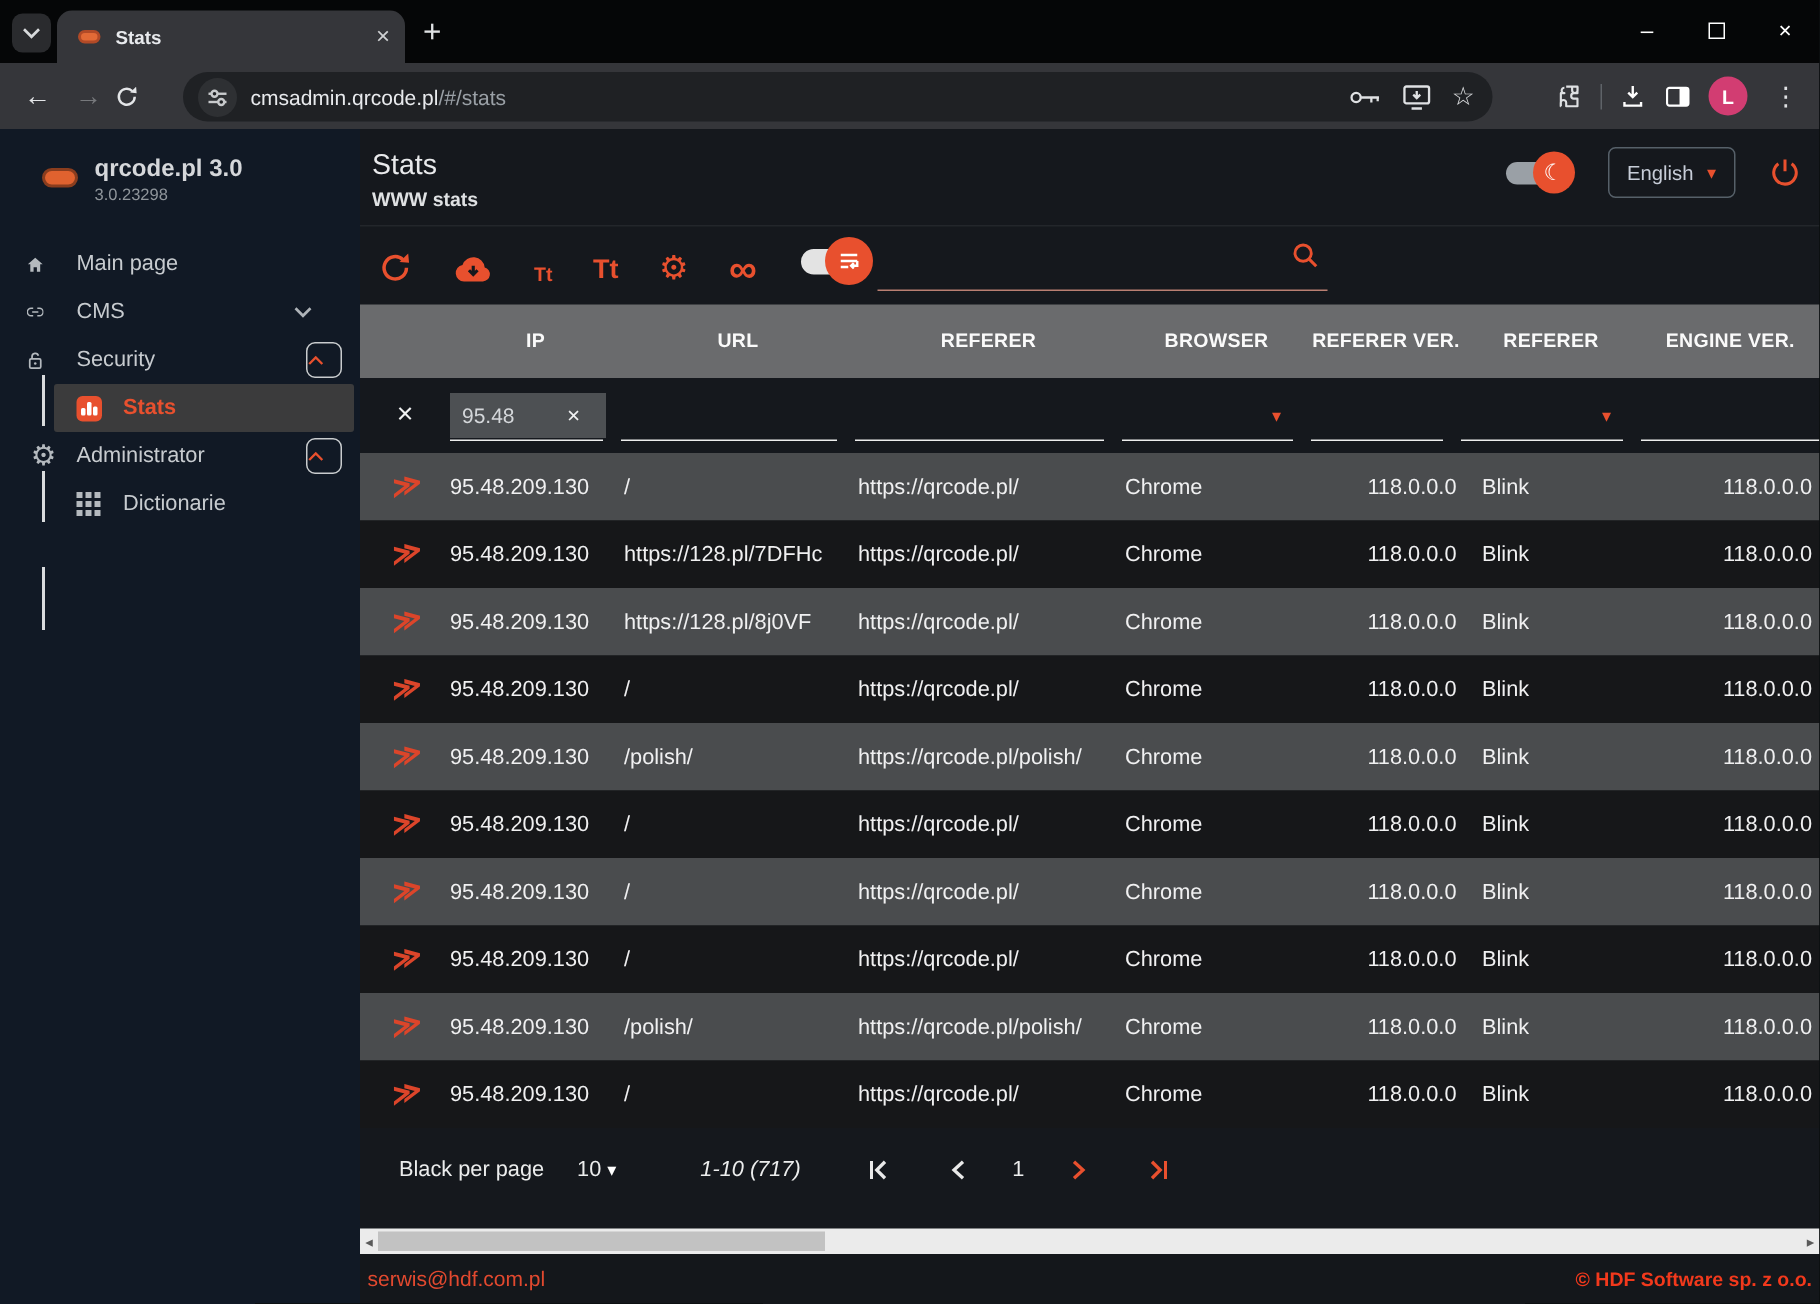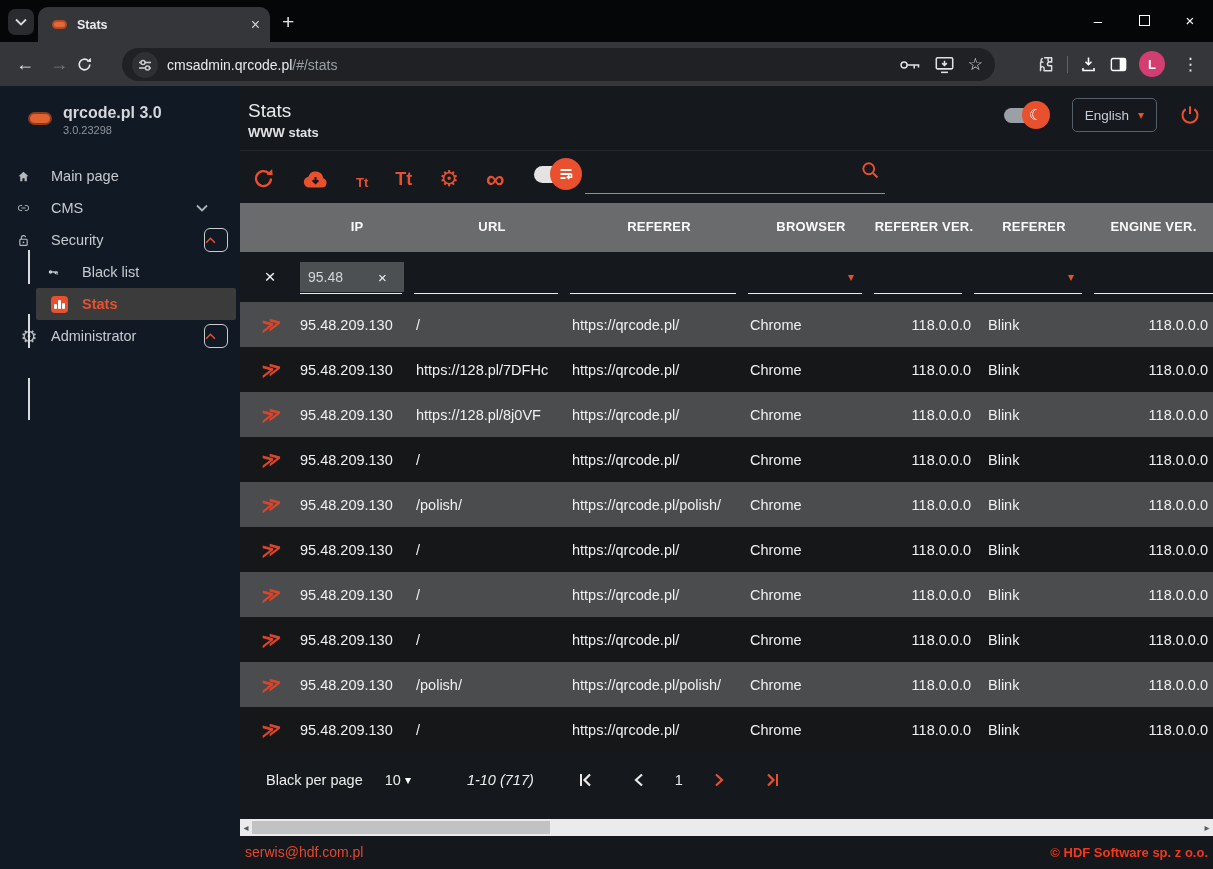--- a/index.html
+++ b/index.html
@@ -252,51 +252,56 @@
               <circle cx="9" cy="13" r="1.4" fill="#b4b9be"></circle>
             </svg>
           </span>
         <span class="m-label">Security</span>
         <span class="chev-btn">
             <svg class="ic" width="11" height="7" viewBox="0 0 12 8">
               <polyline points="1,6.5 6,1.5 11,6.5" fill="none" stroke="#e8502e" stroke-width="1.8"></polyline>
             </svg>
           </span>
       </div>
-      <div class="m-item sub">
-        <span class="ic">
-            <svg class="ic" width="20" height="12" viewBox="0 0 24 14">
-              <circle cx="6" cy="7" r="4.2" fill="#cdd1d5"></circle>
-              <rect x="10" y="5.3" width="13" height="3.4" fill="#cdd1d5"></rect>
-              <rect x="16" y="7" width="3" height="5" fill="#cdd1d5"></rect>
-              <rect x="20.5" y="7" width="2.8" height="6.3" fill="#cdd1d5"></rect>
-            </svg>
-          </span>
-        <span class="m-label">Black list</span>
-      </div>
       <div class="m-item sub selected">
         <span class="ic">
             <span class="icon-chart orange">
               <i></i>
               <i></i>
               <i></i>
             </span>
           </span>
         <span class="m-label">Stats</span>
       </div>
       <div class="m-item">
         <span class="ic">
             <span class="gear-glyph">⚙</span>
           </span>
         <span class="m-label">Administrator</span>
         <span class="chev-btn">
             <svg class="ic" width="11" height="7" viewBox="0 0 12 8">
               <polyline points="1,6.5 6,1.5 11,6.5" fill="none" stroke="#e8502e" stroke-width="1.8"></polyline>
             </svg>
           </span>
+      </div>
+      <div class="m-item sub">
+        <span class="ic">
+            <span class="icon-grid">
+              <i></i>
+              <i></i>
+              <i></i>
+              <i></i>
+              <i></i>
+              <i></i>
+              <i></i>
+              <i></i>
+              <i></i>
+            </span>
+          </span>
+        <span class="m-label">Dictionarie</span>
       </div>
     </div>
     <div class="connector" style="top:164px; height:34px;"></div>
     <div class="connector" style="top:228px; height:34px;"></div>
     <div class="connector" style="top:292px; height:42px;"></div>
   </div>
 
   <div class="main">
 
     <div class="page-header">

